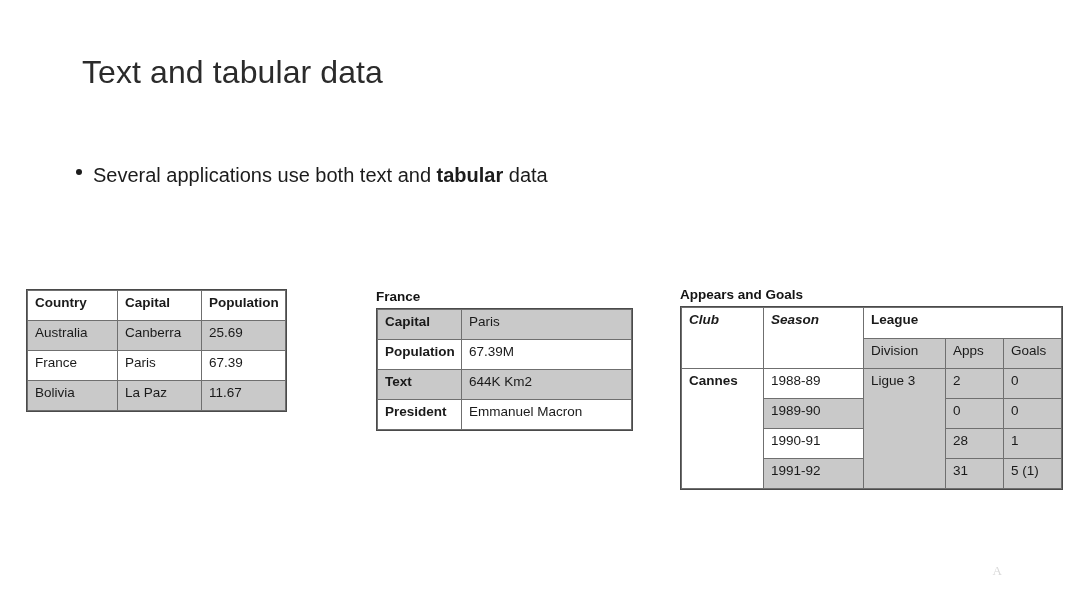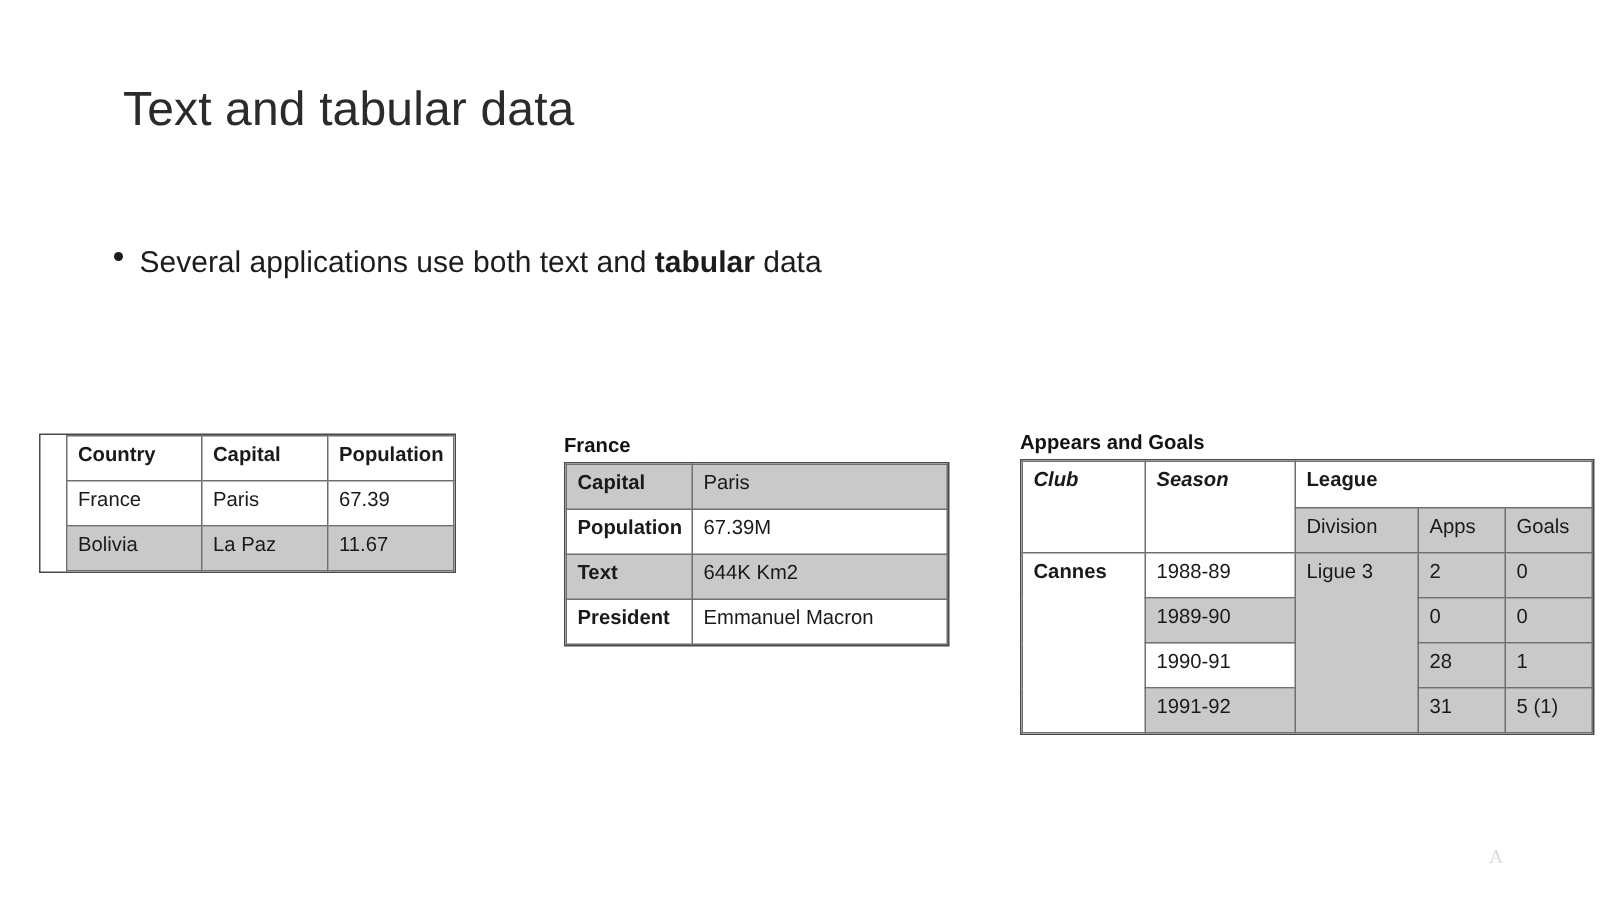--- a/index.html
+++ b/index.html
@@ -80,21 +80,21 @@
     white-space: nowrap;
     background: #ffffff;
   }
   table.grid .hd { font-weight: 700; }
   table.grid .sh { background: #c9c9c9; }
   table.grid .wh { background: #ffffff; }
   .outer-border { border: 1px solid #4a4a4a; display: inline-block; }
 
   
   #tbl-population { left: 26px; top: 289px; }
-  #tbl-population table { width: 258px; margin-left: 17px; }
+  #tbl-population table { width: 258px; }
   #tbl-population col.c0 { width: 90px; }
   #tbl-population col.c1 { width: 84px; }
   #tbl-population col.c2 { width: 84px; }
   #tbl-population td { height: 21px; }
 
   
   #tbl-france { left: 376px; top: 289px; }
   #tbl-france table { width: 254px; }
   #tbl-france col.c0 { width: 84px; }
   #tbl-france col.c1 { width: 170px; }
@@ -137,20 +137,25 @@
       <colgroup>
           <col class="c0">
           <col class="c1">
           <col class="c2">
         </colgroup>
       <tbody>
         <tr>
           <td class="hd wh">Country</td>
           <td class="hd wh">Capital</td>
           <td class="hd wh">Population</td>
+        </tr>
+        <tr>
+          <td class="sh">Australia</td>
+          <td class="sh">Canberra</td>
+          <td class="sh">25.69</td>
         </tr>
         <tr>
           <td class="wh">France</td>
           <td class="wh">Paris</td>
           <td class="wh">67.39</td>
         </tr>
         <tr>
           <td class="sh">Bolivia</td>
           <td class="sh">La Paz</td>
           <td class="sh">11.67</td>

